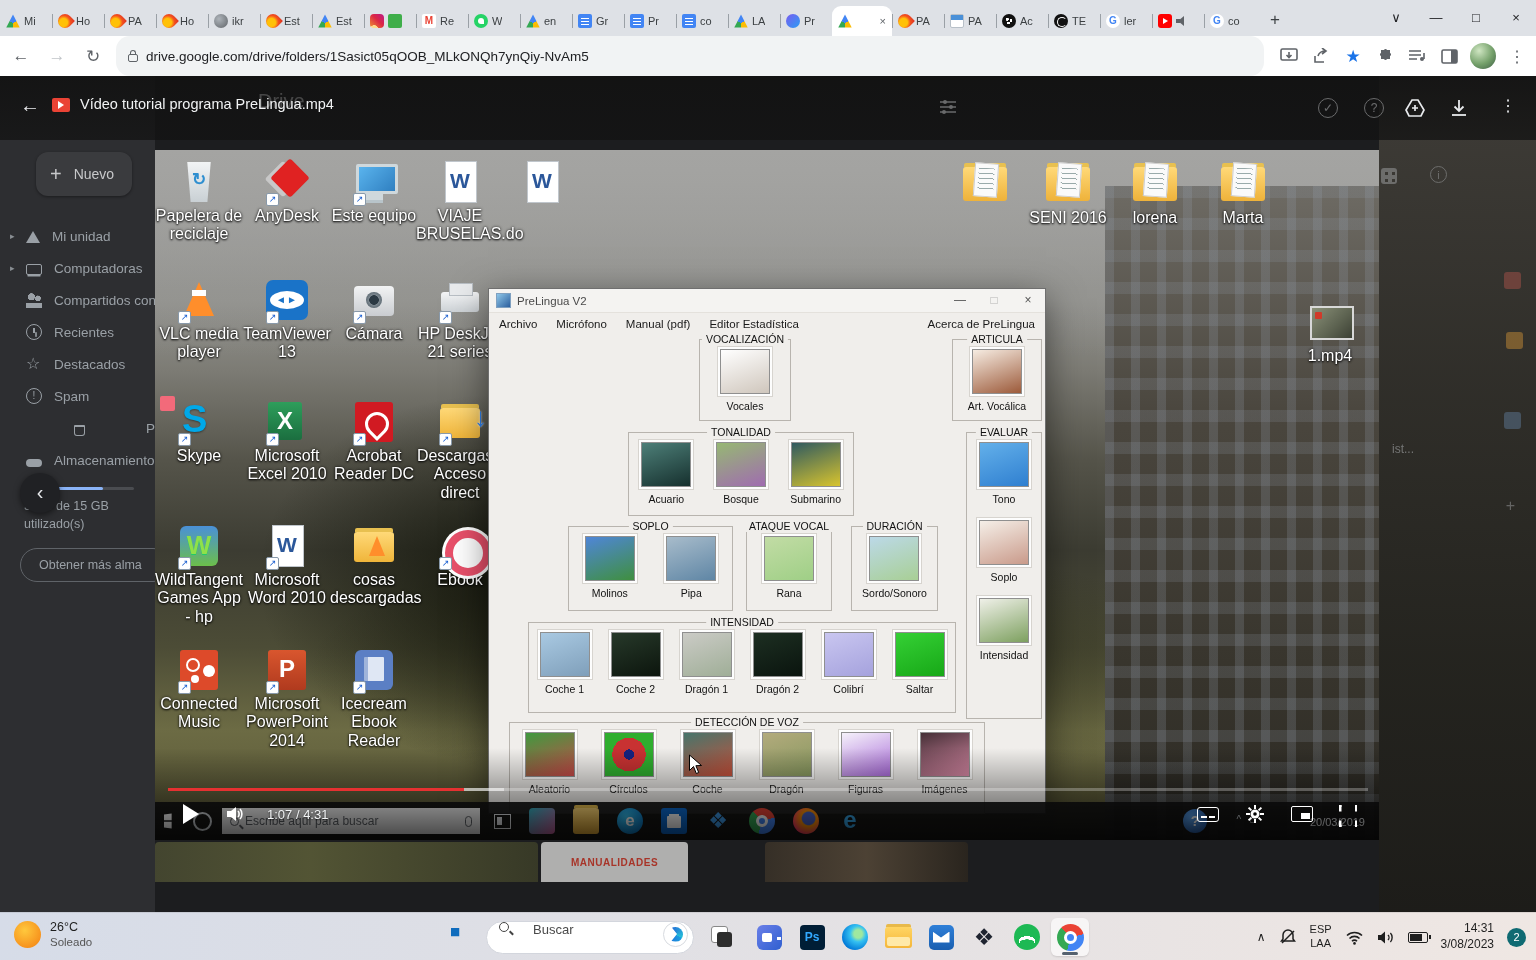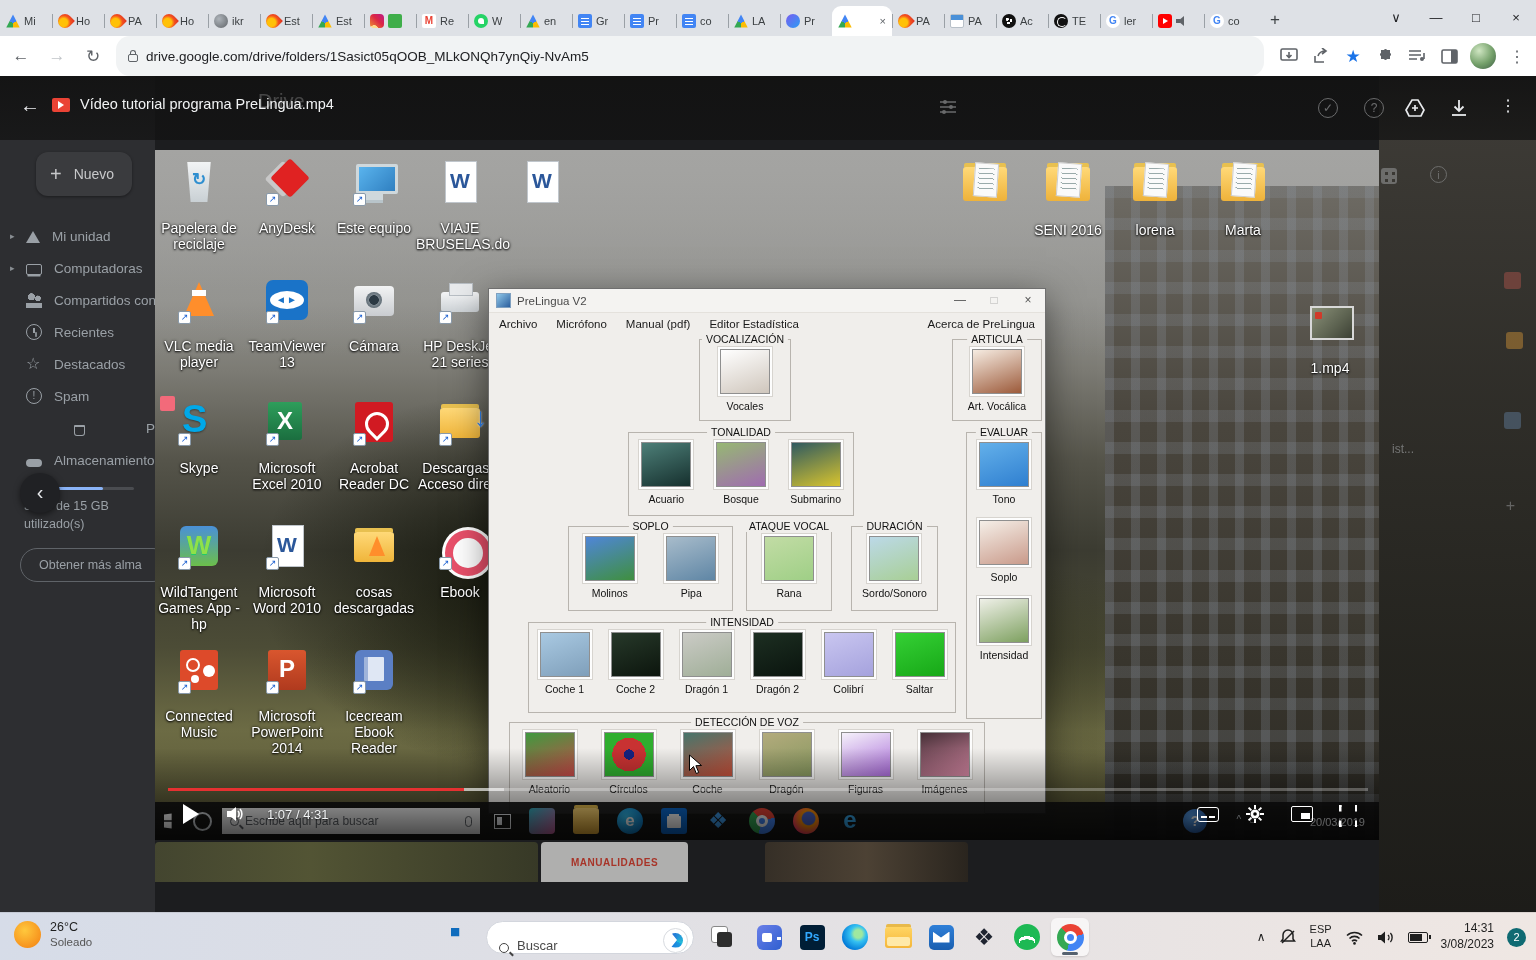--- a/index.html
+++ b/index.html
@@ -112,21 +112,21 @@
     linear-gradient(180deg,#a4a4a2 0%,#99999733 20%,transparent 30%),
     radial-gradient(closest-side at 28% 62%,rgba(18,20,10,.85),transparent 70%),
     radial-gradient(closest-side at 50% 75%,rgba(30,32,16,.7),transparent 75%),
     linear-gradient(180deg,#a0a09e 0%,#93938f 22%,#7c7b74 32%,#55544a 45%,#3c3c32 58%,#4c4c36 72%,#6c6b44 84%,#565434 100%);}
   .building{position:absolute;left:950px;top:36px;width:274px;height:654px;background:
     repeating-linear-gradient(90deg,rgba(150,160,175,.22) 0 9px,transparent 9px 26px),
     repeating-linear-gradient(180deg,rgba(150,160,175,.18) 0 12px,transparent 12px 32px),
     linear-gradient(180deg,#6e6b64,#4a463e 35%,#37342c 75%,#2c2a24);}
   .dico{position:absolute;width:88px;text-align:center;}
   .dico .ic{position:relative;width:46px;height:44px;margin:0 auto;}
-  .dico .lb{margin-top:16px;font-size:14px;line-height:1.15;color:#fff;text-shadow:0 1px 2px rgba(0,0,0,.95),0 0 3px rgba(0,0,0,.8);}
+  .dico .lb{margin-top:3px;font-size:16px;line-height:1.15;color:#fff;text-shadow:0 1px 2px rgba(0,0,0,.95),0 0 3px rgba(0,0,0,.8);}
   .sc{position:absolute;left:2px;bottom:-2px;width:13px;height:13px;background:#fff;border:1px solid #8899aa;border-radius:2px;color:#1a5fd0;font-size:9px;line-height:11px;text-align:center;z-index:2;}
   .k-recycle .ic::before{content:"";position:absolute;left:9px;top:2px;width:28px;height:40px;background:linear-gradient(180deg,#f2f4f5,#c9d0d4);clip-path:polygon(8% 0,92% 0,80% 100%,20% 100%);}
   .k-recycle .ic::after{content:"↻";position:absolute;left:0;right:0;top:9px;color:#2f8fd0;font-size:17px;font-weight:bold;}
   .k-anydesk .ic::before{content:"";position:absolute;left:6px;top:6px;width:26px;height:26px;background:#c8c8c8;transform:rotate(45deg);border-radius:3px;}
   .k-anydesk .ic::after{content:"";position:absolute;left:12px;top:4px;width:28px;height:28px;background:#e02222;transform:rotate(45deg);border-radius:3px;}
   .k-computer .ic::before{content:"";position:absolute;left:5px;top:4px;width:36px;height:24px;background:linear-gradient(135deg,#5ab4ee,#2f7fc0);border:3px solid #cfd8dc;border-radius:2px;}
   .k-computer .ic::after{content:"";position:absolute;left:14px;top:34px;width:18px;height:6px;background:#cfd8dc;box-shadow:0 3px 0 #b8c4ca;}
   .k-worddoc .ic::before,.k-msword .ic::before{content:"";position:absolute;left:8px;top:1px;width:30px;height:40px;background:#fff;border:1px solid #c0c6cc;}
   .k-worddoc .ic::after,.k-msword .ic::after{content:"W";position:absolute;left:0;right:0;top:9px;color:#2b579a;font-weight:bold;font-size:21px;}
   .k-vlc .ic::before{content:"";position:absolute;left:8px;top:4px;border-left:15px solid transparent;border-right:15px solid transparent;border-bottom:34px solid #ff8e2b;}
@@ -234,21 +234,21 @@
   .ostb{position:absolute;left:0;top:912px;width:1536px;height:48px;background:linear-gradient(90deg,#d6dce8,#e3e1e4 52%,#efe7e3);border-top:1px solid rgba(0,0,0,.08);}
   .weather{position:absolute;left:14px;top:6px;display:flex;align-items:center;gap:9px;}
   .sun{width:27px;height:27px;border-radius:50%;background:radial-gradient(circle at 40% 35%,#ffc83d,#f7941e 70%,#e8820e);}
   .wtext{font-size:12.5px;color:#1f1f1f;line-height:1.3;}
   .wtext .wd{color:#555;font-size:11.5px;}
   .centerbar{position:absolute;left:443px;top:0;height:48px;display:flex;align-items:center;gap:9px;}
   .startbtn{width:34px;height:34px;border-radius:5px;display:flex;align-items:center;justify-content:center;}
   .win11{width:19px;height:19px;background:conic-gradient(#0f6cbd 0 360deg);clip-path:polygon(0 0,46% 0,46% 46%,0 46%,0 0);box-shadow:0 0 0 0;position:relative;}
   .win11::before{content:"";position:absolute;left:10px;top:0;width:9px;height:9px;background:#0f6cbd;}
   .win11::after{content:"";position:absolute;left:0;top:10px;width:9px;height:9px;background:#0f6cbd;box-shadow:10px 0 0 #0f6cbd;}
-  .ossearch{width:208px;height:33px;border-radius:17px;background:#fff;border:1px solid #d3d6dd;display:flex;align-items:flex-end;padding:0 5px 0 12px;gap:8px;}
+  .ossearch{width:208px;height:33px;border-radius:17px;background:#fff;border:1px solid #d3d6dd;display:flex;align-items:flex-start;padding:0 5px 0 12px;gap:24px;}
   .ossearch .mg{width:10px;height:10px;border:1.7px solid #444;border-radius:50%;position:relative;flex:none;}
   .ossearch .mg::after{content:"";position:absolute;left:9px;top:9px;width:5px;height:1.7px;background:#444;transform:rotate(45deg);}
   .ossearch .stext{font-size:13px;color:#4a4a4a;flex:1;}
   .bing{width:25px;height:25px;border-radius:50%;background:#fff;border:1px solid #d8dbe0;position:relative;}
   .bing::after{content:"";position:absolute;inset:4px;border-radius:50%;background:conic-gradient(from 120deg,#1a9fe0,#2462d8 50%,#25c0d8);clip-path:polygon(20% 0,100% 0,100% 100%,20% 100%,60% 50%);}
   .otapp{width:38px;height:38px;border-radius:6px;display:flex;align-items:center;justify-content:center;position:relative;}
   .otapp.active{background:rgba(255,255,255,.65);box-shadow:0 1px 2px rgba(0,0,0,.12);}
   .otapp.active::after{content:"";position:absolute;left:11px;bottom:1px;width:16px;height:3px;border-radius:2px;background:#55616e;}
   .ot-taskview{width:24px;height:24px;position:relative;}
   .ot-taskview::before{content:"";position:absolute;left:1px;top:1px;width:15px;height:15px;background:#fff;border:1.5px solid #888;border-radius:3px;}

